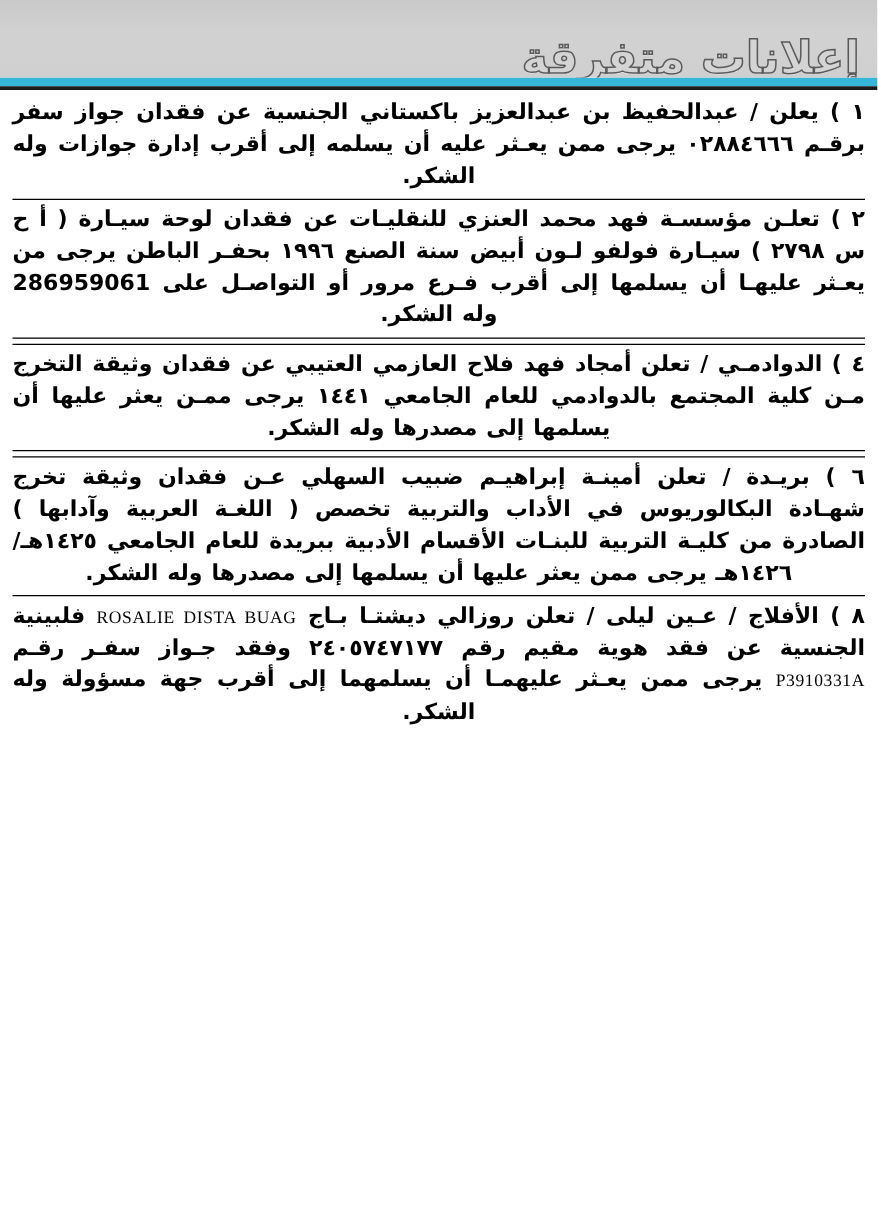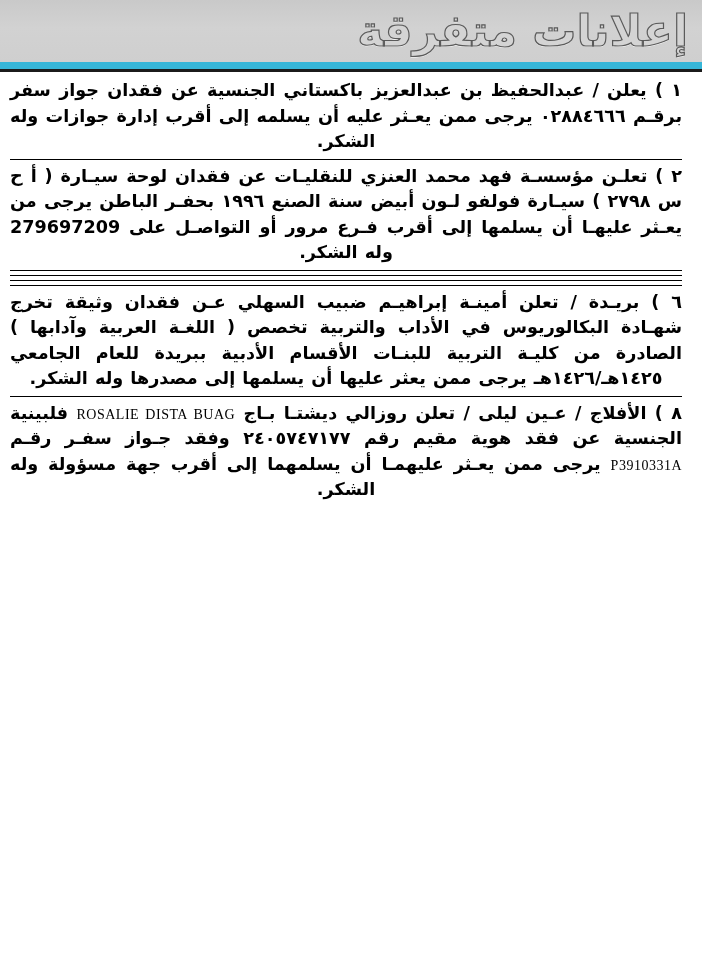--- a/index.html
+++ b/index.html
@@ -18,44 +18,44 @@
   
   .masthead {
     position: relative;
     height: 62px;
     background: linear-gradient(to bottom, #c9c9c9 0%, #d2d2d2 45%, #cfcfcf 100%);
     overflow: hidden;
   }
   .masthead-title {
     position: absolute;
     right: 14px;
-    top: 2px;
+    top: 18px;
     font-family: "DejaVu Sans", "Liberation Sans", sans-serif;
-    font-size: 44px;
+    font-size: 36px;
     font-weight: bold;
     letter-spacing: 1px;
     line-height: 58px;
     color: #d4d4d4;
     -webkit-text-stroke: 1.2px #5a5a5a;
     text-shadow: 0 1px 0 #ffffff;
     white-space: nowrap;
     direction: rtl;
   }
   .rule-cyan {
     height: 7px;
     background: #36b6d8;
   }
   .rule-dark {
     height: 3px;
     background: #1b1b1b;
   }
 
   
   .ads {
-    padding: 6px 20px 0 10px;
+    padding: 6px 10px 0 10px;
     box-sizing: border-box;
   }
   .ad {
     direction: rtl;
     text-align: justify;
     text-align-last: center;
     font-family: "DejaVu Sans", "Liberation Sans", sans-serif;
     font-weight: bold;
     font-size: 17.6px;
     line-height: 1.45;
@@ -84,25 +84,26 @@
   <div class="masthead-title">إعلانات متفرقة</div>
 </div>
 <div class="rule-cyan"></div>
 <div class="rule-dark"></div>
 
 <div class="ads">
 
   <p class="ad">١ ) يعلن / عبدالحفيظ بن عبدالعزيز باكستاني الجنسية عن فقدان جواز سفر برقـم ٠٢٨٨٤٦٦٦ يرجى ممن يعـثر عليه أن يسلمه إلى أقرب إدارة جوازات وله الشكر.</p>
   <hr class="ad-sep">
 
-  <p class="ad">٢ ) تعلـن مؤسسـة فهد محمد العنزي للنقليـات عن فقدان لوحة سيـارة ( أ ح س ٢٧٩٨ ) سيـارة فولفو لـون أبيض سنة الصنع ١٩٩٦ بحفـر الباطن يرجى من يعـثر عليهـا أن يسلمها إلى أقرب فـرع مرور أو التواصـل على 279697209 وله الشكر.</p>
+  <p class="ad">٢ ) تعلـن مؤسسـة فهد محمد العنزي للنقليـات عن فقدان لوحة سيـارة ( أ ح س ٢٧٩٨ ) سيـارة فولفو لـون أبيض سنة الصنع ١٩٩٦ بحفـر الباطن يرجى من يعـثر عليهـا أن يسلمها إلى أقرب فـرع مرور أو التواصـل على 286959061 وله الشكر.</p>
   <hr class="ad-sep">
 
   <hr class="ad-sep">
 
+  <p class="ad">٤ ) الدوادمـي / تعلن أمجاد فهد فلاح العازمي العتيبي عن فقدان وثيقة التخرج مـن كلية المجتمع بالدوادمي للعام الجامعي ١٤٤١ يرجى ممـن يعثر عليها أن يسلمها إلى مصدرها وله الشكر.</p>
   <hr class="ad-sep">
 
   <hr class="ad-sep">
 
   <p class="ad">٦ ) بريـدة / تعلن أمينـة إبراهيـم ضبيب السهلي عـن فقدان وثيقة تخرج شهـادة البكالوريوس في الأداب والتربية تخصص ( اللغـة العربية وآدابها ) الصادرة من كليـة التربية للبنـات الأقسام الأدبية ببريدة للعام الجامعي ١٤٢٥هـ/١٤٢٦هـ يرجى ممن يعثر عليها أن يسلمها إلى مصدرها وله الشكر.</p>
   <hr class="ad-sep">
 
 
   <p class="ad">
     <span>٨ ) الأفلاج / عـين ليلى / تعلن روزالي ديشتـا بـاج </span><span class="latin">ROSALIE DISTA BUAG</span><span> فلبينية الجنسية عن فقد هوية مقيم رقم ٢٤٠٥٧٤٧١٧٧ وفقد جـواز سفـر رقـم </span><span class="latin">P3910331A</span><span> يرجى ممن يعـثر عليهمـا أن يسلمهما إلى أقرب جهة مسؤولة وله الشكر.</span>

